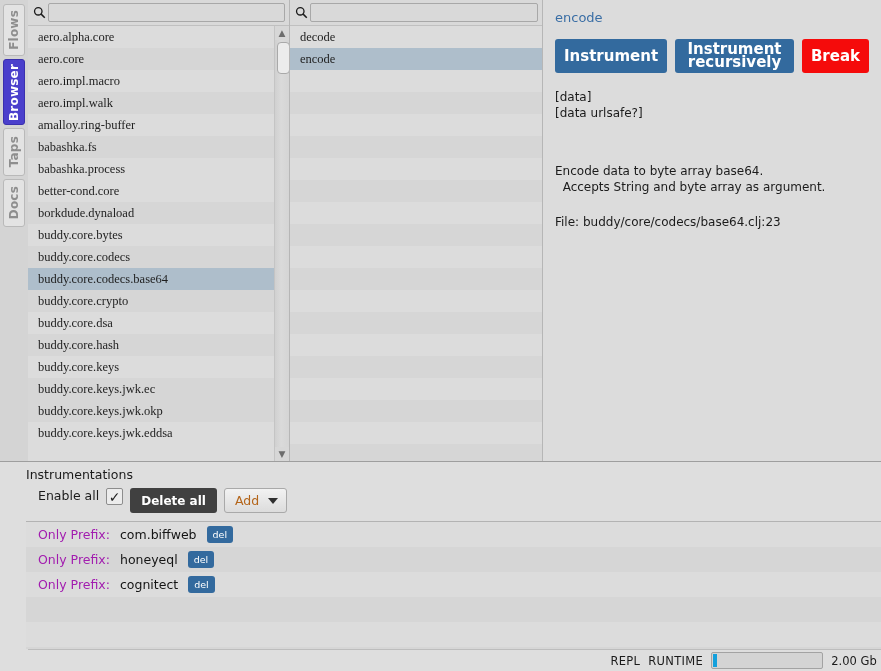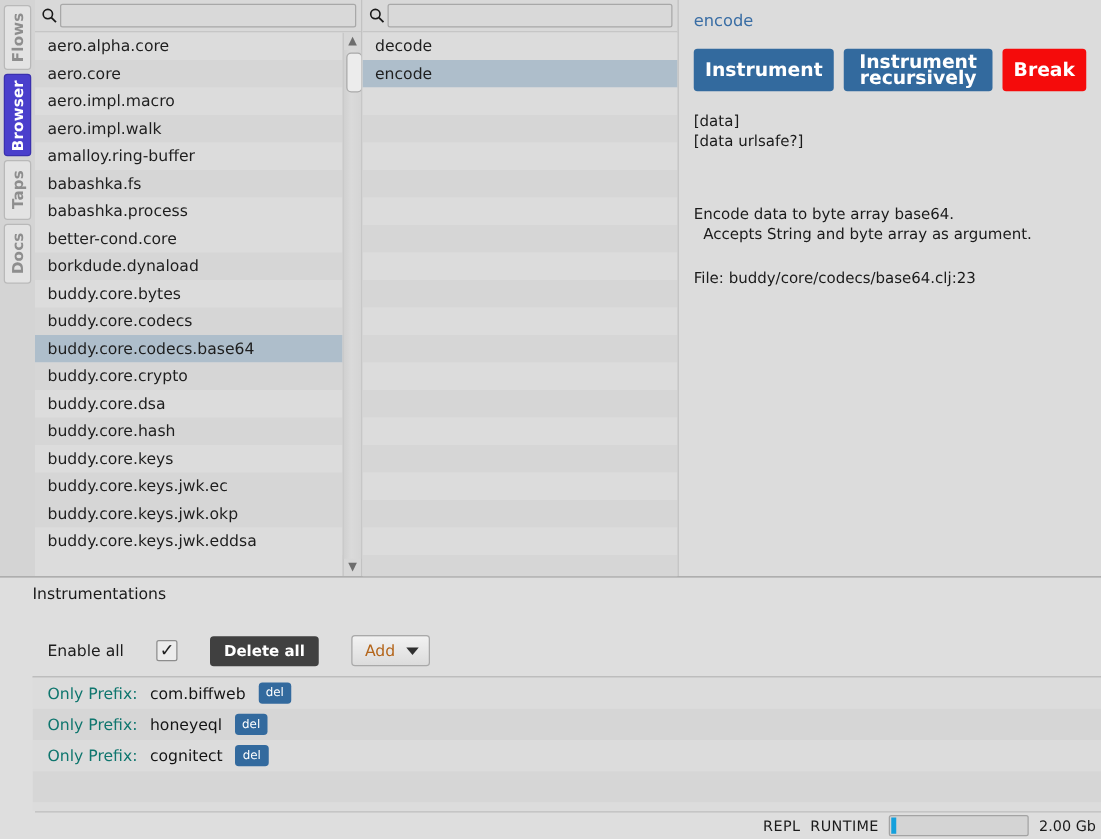--- a/index.html
+++ b/index.html
@@ -136,20 +136,21 @@
   .row {
     height: 22px;
     line-height: 22px;
     padding: 0 0 0 10px;
     font-size: 12.5px;
     color: #1e1e1e;
     white-space: nowrap;
     overflow: hidden;
     cursor: default;
     box-sizing: border-box;
+    font-family: Liberation Serif, serif;
   }
   .row.odd  { background: #dcdcdc; }
   .row.even { background: #d6d6d6; }
   .row.selected { background: #aebecb; }
   .row.empty { color: transparent; }
 
   
   .scrollbar {
     width: 15px;
     flex: 0 0 15px;
@@ -243,25 +244,23 @@
     flex: 1 1 auto;
     overflow: hidden;
   }
   .instr-header {
     padding: 5px 0 3px 26px;
     font-size: 12.5px;
     color: #1b1b1b;
   }
   .instr-toolbar {
     display: flex;
-    align-items: center;
-    gap: 26px;
+    gap: 7px;
     padding: 3px 0 8px 38px;
     box-sizing: border-box;
-    margin-top: 20px;
   }
   .enable-label { font-size: 12.5px; color: #1b1b1b; }
   .checkbox {
     width: 17px; height: 17px;
     background: #ececec;
     border: 1px solid #8d8d8d;
     border-radius: 2px;
     display: flex;
     align-items: center;
     justify-content: center;
@@ -310,21 +309,21 @@
   .instr-row {
     height: 25px;
     display: flex;
     align-items: center;
     padding-left: 12px;
     box-sizing: border-box;
     font-size: 12.5px;
   }
   .instr-row.odd  { background: #dcdcdc; }
   .instr-row.even { background: #d6d6d6; }
-  .prefix-label { color: #0f766e; margin-right: 10px; }
+  .prefix-label { color: #a21caf; margin-right: 10px; }
   .prefix-value { color: #141414; margin-right: 10px; }
   .btn-del {
     background: #336a9e;
     color: #fff;
     border: none;
     border-radius: 3px;
     font-family: "DejaVu Sans", "Liberation Sans", sans-serif;
     font-size: 9.5px;
     padding: 3px 6px;
     cursor: pointer;

